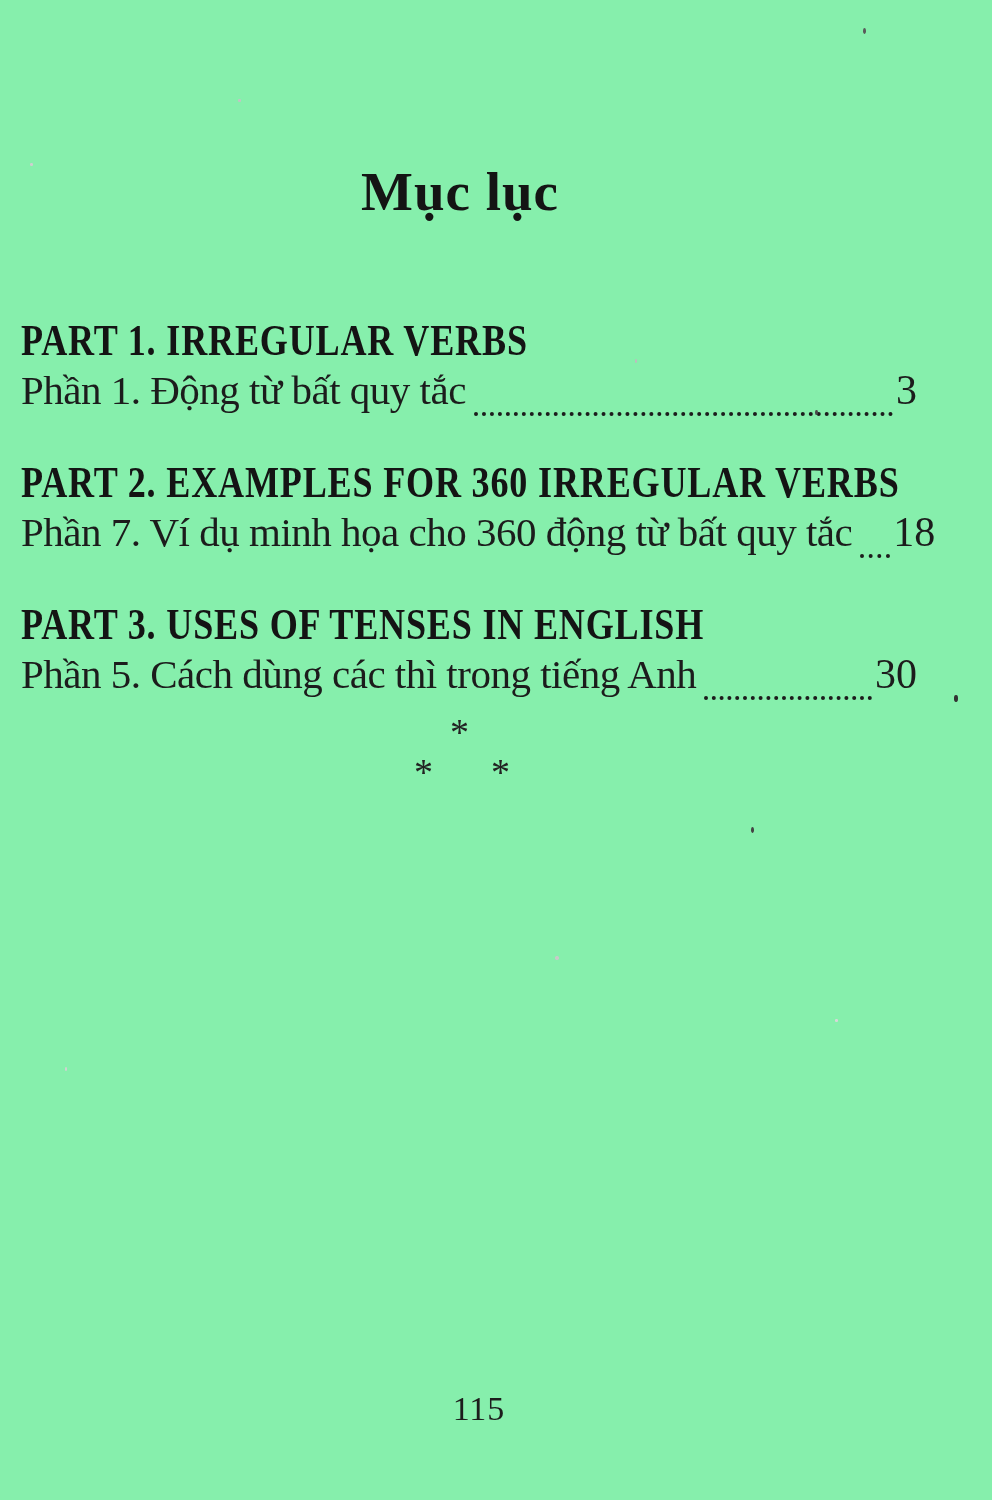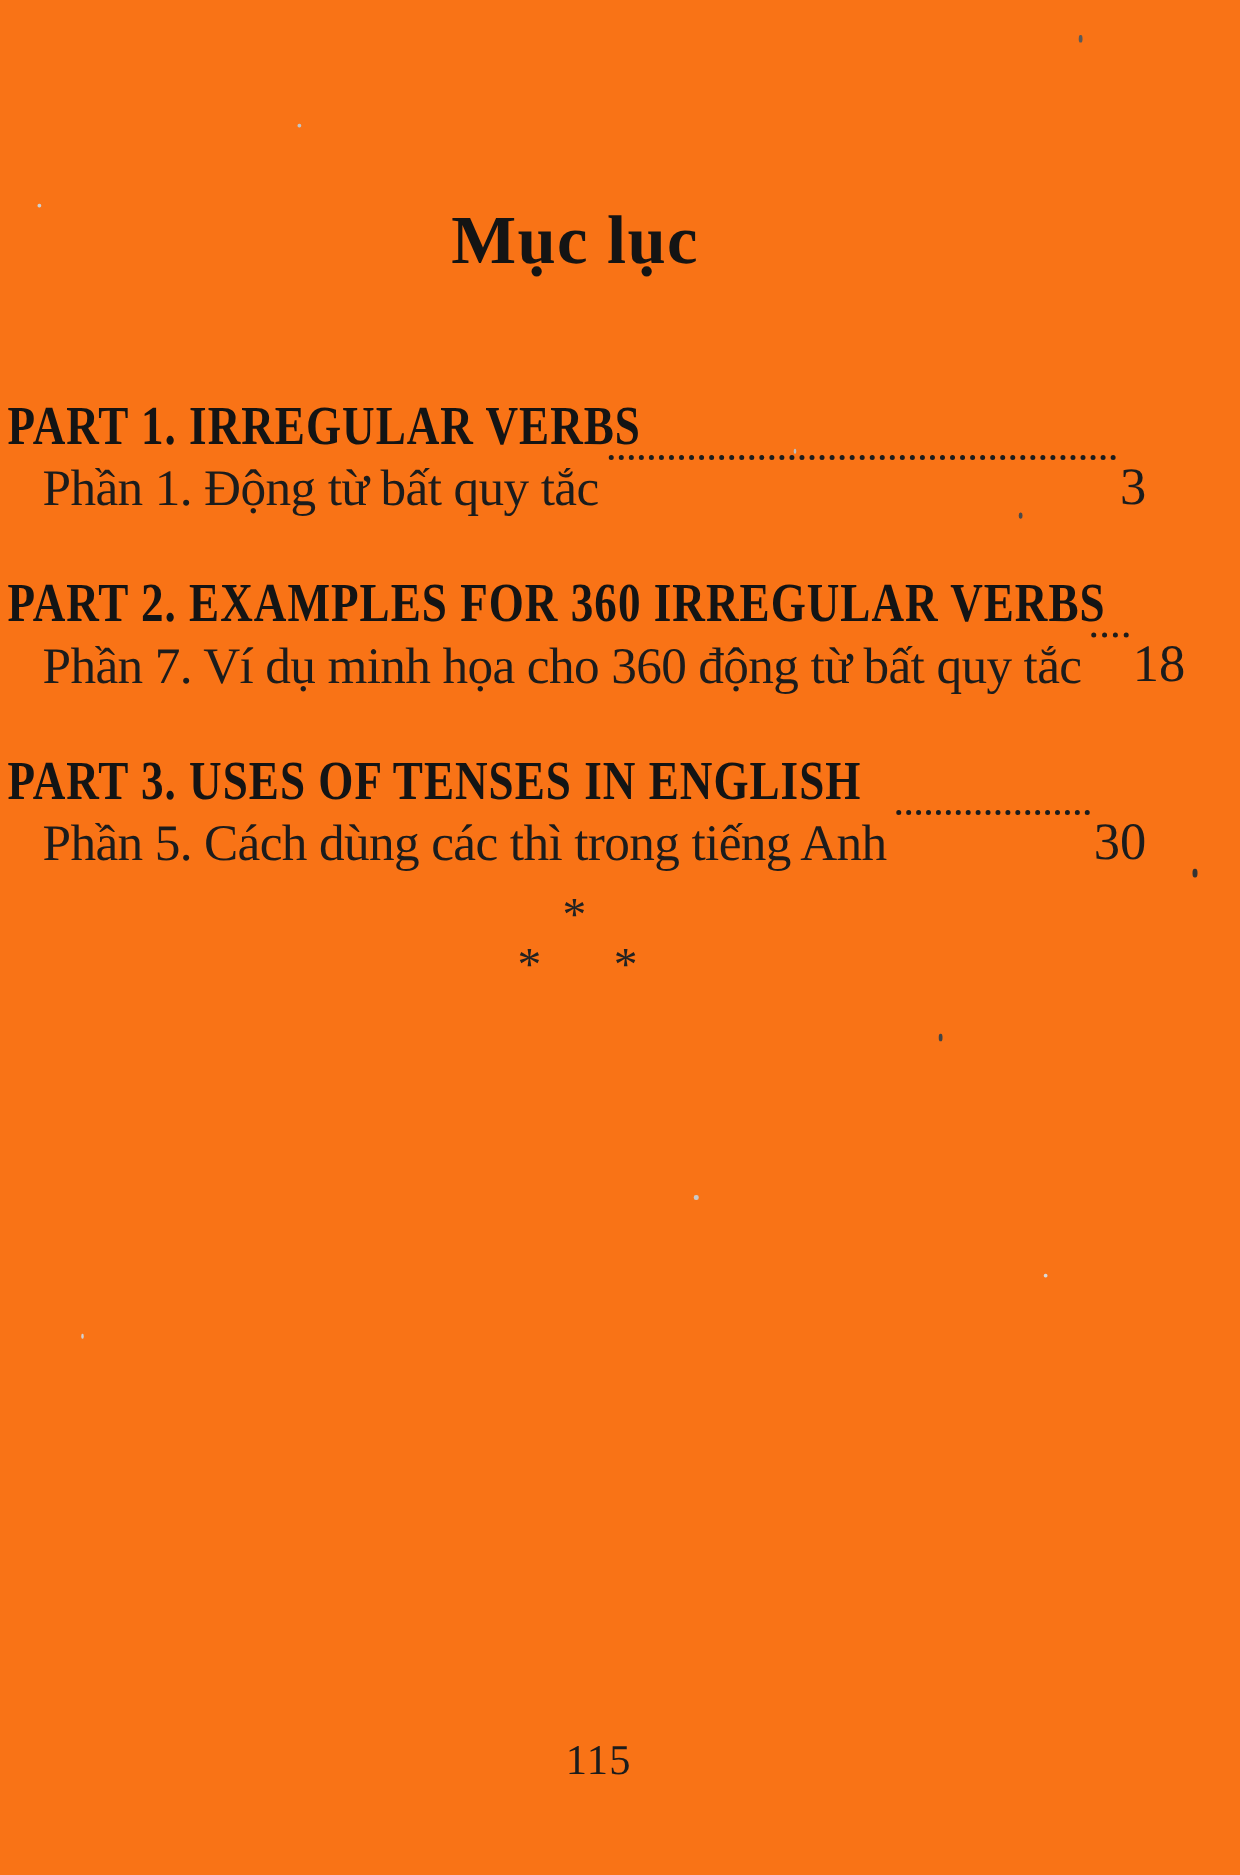--- a/index.html
+++ b/index.html
@@ -4,63 +4,62 @@
 <style>
   html, body {
     margin: 0;
     padding: 0;
     background: #ffffff;
   }
   .page {
     position: relative;
     width: 992px;
     height: 1500px;
-    background: #f97316;
+    background: #86efac;
     overflow: hidden;
     color: #1a1a1a;
     font-family: "Liberation Serif", serif;
   }
   .title {
     position: absolute;
     top: 160px;
     left: 0;
     width: 992px;
     margin: 0;
     text-align: center;
     transform: translateX(-36px);
     font-size: 55px;
     font-weight: bold;
     letter-spacing: 1px;
     color: #141414;
   }
   .toc {
     position: absolute;
     top: 318px;
-    left: 6px;
+    left: 21px;
     right: 75px;
   }
   .entry {
     margin: 0 0 44px 0;
   }
   .entry-heading {
     font-size: 44px;
     font-weight: bold;
     letter-spacing: 1px;
     line-height: 46px;
     white-space: nowrap;
     transform: scaleX(0.82);
     transform-origin: 0 100%;
     color: #141414;
   }
   .entry-row {
     display: flex;
-    align-items: flex-start;
+    align-items: flex-end;
     line-height: 52px;
     white-space: nowrap;
-    margin-left: 28px;
   }
   .entry-subtitle {
     font-size: 41px;
     letter-spacing: -0.5px;
     color: #1c1c1c;
   }
   .leader {
     flex: 1 1 auto;
     min-width: 30px;
     border-bottom: 4px dotted #1c1c1c;

